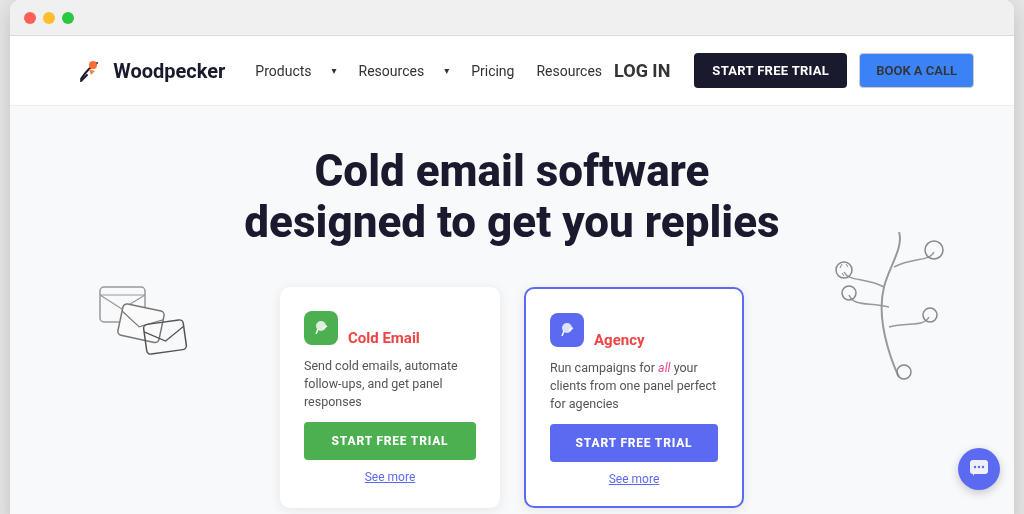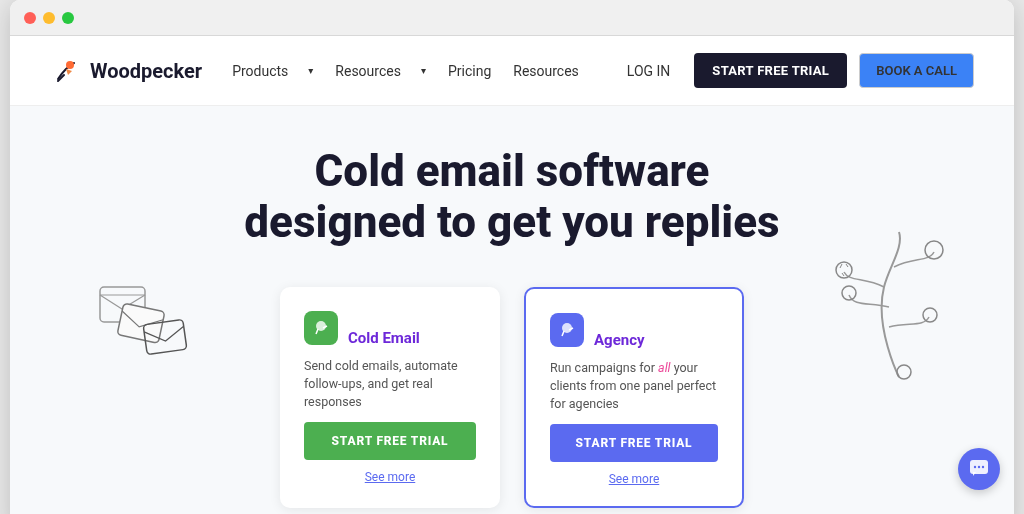--- a/index.html
+++ b/index.html
@@ -41,21 +41,21 @@
     }
 
     
     nav {
       background: #fff;
       height: 70px;
       display: flex;
       align-items: center;
       padding: 0 40px;
       border-bottom: 1px solid #eee;
-      justify-content: space-between;
+      justify-content: flex-end;
     }
     .nav-left {
       display: flex;
       align-items: center;
       gap: 30px;
     }
     .logo-area {
       display: flex;
       align-items: center;
       gap: 8px;
@@ -80,23 +80,23 @@
       display: flex;
       align-items: center;
       gap: 20px;
     }
     .nav-right {
       display: flex;
       align-items: center;
       gap: 12px;
     }
     .btn-login {
-      font-size: 14px;
+      font-size: 18px;
       color: #333;
-      font-weight: 400;
+      font-weight: 700;
       cursor: pointer;
       padding: 8px 12px;
     }
     .btn-start-trial {
       background: #1a1a2e;
       color: #fff;
       font-size: 13px;
       font-weight: 700;
       padding: 10px 18px;
       border-radius: 4px;
@@ -174,21 +174,21 @@
     .card-icon {
       width: 34px; height: 34px; border-radius: 8px;
       display: flex; align-items: center; justify-content: center;
       font-size: 18px;
     }
     .card-icon-green { background: #4caf50; }
     .card-icon-blue { background: #5b6af0; }
     .card-title {
       font-size: 15px;
       font-weight: 700;
-      color: #6d28d9;
+      color: #ef4444;
       margin-top: 20px;
     }
     .card-desc {
       font-size: 12.5px;
       color: #555;
       line-height: 1.45;
     }
     .card-desc span { font-style: italic; color: #ec4899; }
     .btn-card-green {
       background: #4caf50;
@@ -327,21 +327,21 @@
         <div class="card-header">
           <div class="card-icon card-icon-green">
             <svg width="20" height="20" viewBox="0 0 20 20" fill="none">
               <circle cx="10" cy="8" r="5" fill="#fff" opacity="0.8"></circle>
               <path d="M7 11 L5 16" stroke="#fff" stroke-width="1.5"></path>
               <path d="M12 10 L16 8" stroke="#fff" stroke-width="1.5"></path>
             </svg>
           </div>
           <span class="card-title">Cold Email</span>
         </div>
-        <p class="card-desc">Send cold emails, automate follow-ups, and get real responses</p>
+        <p class="card-desc">Send cold emails, automate follow-ups, and get panel responses</p>
         <div class="btn-card-green">START FREE TRIAL</div>
         <div class="card-see-more">See more</div>
       </div>
 
       <div class="card card-agency">
         <div class="card-header">
           <div class="card-icon card-icon-blue">
             <svg width="20" height="20" viewBox="0 0 20 20" fill="none">
               <circle cx="10" cy="8" r="5" fill="#fff" opacity="0.8"></circle>
               <path d="M7 11 L5 16" stroke="#fff" stroke-width="1.5"></path>

